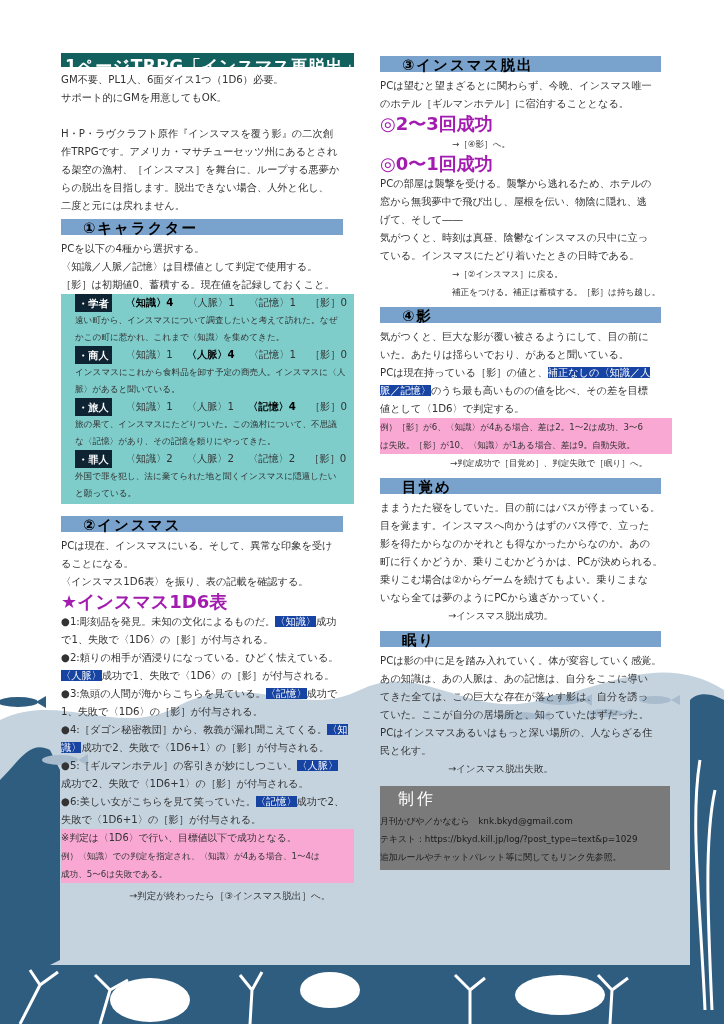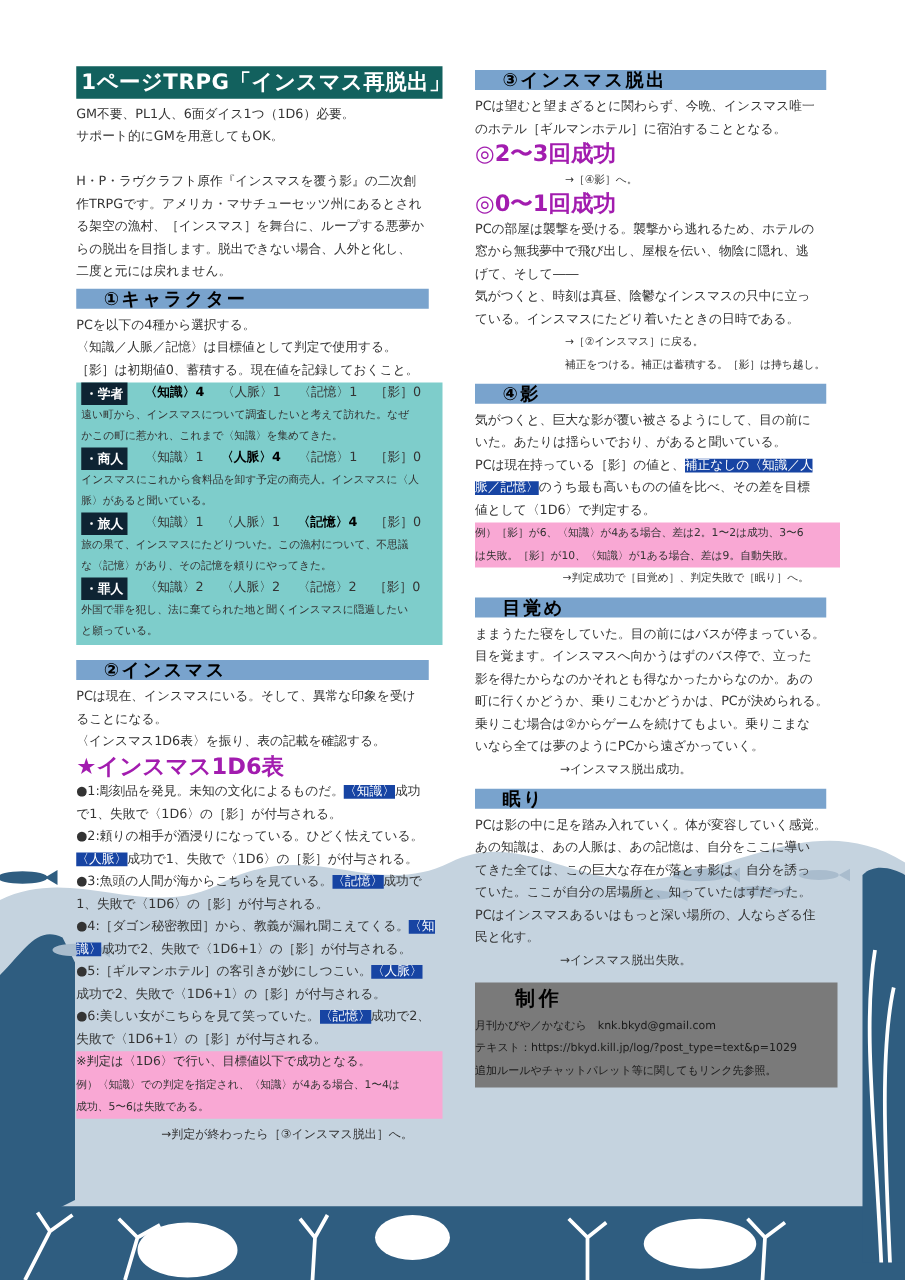--- a/index.html
+++ b/index.html
@@ -11,52 +11,52 @@
     }
     
     .bg { position:absolute; left:0; top:0; width:724px; height:1024px; z-index:0; }
     .col { position:absolute; z-index:2; }
     .col-left { left:61px; top:53px; width:293px; }
     .col-right { left:380px; top:53px; width:292px; }
 
     .title {
       background:#12615e; color:#ffffff;
       font-family:"DejaVu Sans", sans-serif; font-weight:bold;
-      font-size:17px; line-height:26px; height:26px; padding:0 4px;
+      font-size:17px; line-height:26px; height:14px; padding:0 4px;
       letter-spacing:0.5px; white-space:nowrap; overflow:hidden;
     }
     .p { font-size:10.2px; line-height:18px; margin:0; white-space:nowrap; }
     .gap { height:18px; }
     .sec {
       background:#79a3cd; color:#000000;
       font-weight:bold; font-size:14.5px; line-height:19px; height:16px;
       padding-left:22px; margin:4px 11px 5px 0; letter-spacing:2px;
     }
-    .char-box { background:#7ecdcb; padding:0 0 2px 4px; }
+    .char-box { background:#7ecdcb; padding:0 0 2px 14px; }
     .char-head { font-size:10.2px; line-height:18px; white-space:nowrap; display:flex; }
     .char-tag {
       background:#0e2433; color:#fff; font-weight:bold; font-family:"DejaVu Serif", serif;
       padding:0 3px; margin-right:14px;
     }
     .stat { margin-right:14px; }
     .stat.bold { font-weight:bold; color:#000; }
     .char-desc { font-size:8.6px; line-height:17px; color:#333; }
     .subhead { font-size:18px; font-weight:bold; line-height:22px; color:#a21caf; }
     .hl { background:#1744a3; color:#fff; }
     .note-box { background:#f9a8d4; }
     .note-box .p { font-size:9.8px; }
     .note-box .small { font-size:8.6px; line-height:18px; }
     .arrow { font-size:9.6px; line-height:18px; }
     .ind1 { padding-left:68px; }
     .ind2 { padding-left:72px; }
     .small { font-size:8.6px; line-height:18px; }
     .credit-box {
       background:#7a7a7a; color:#222; width:290px; margin-top:8px; padding-bottom:4px;
     }
-    .credit-title { color:#000000; font-weight:bold; font-size:16px; line-height:26px; padding-left:32px; letter-spacing:3px; }
+    .credit-title { color:#ffffff; font-weight:normal; font-size:16px; line-height:26px; padding-left:18px; letter-spacing:3px; }
     .credit-line { font-size:8.8px; line-height:18px; white-space:nowrap; color:#1a1a1a; }
   </style>
 </head>
 <body>
 
 <svg class="bg" viewBox="0 0 724 1024" xmlns="http://www.w3.org/2000/svg">
 
   <path d="M0 720 C60 690 120 740 180 705 C250 670 300 720 360 690 C420 660 470 720 540 700 C600 690 660 650 724 690 L724 1024 L0 1024 Z" fill="#c5d3df"></path>
 
   <rect x="0" y="965" width="724" height="59" fill="#2f5d80"></rect>

